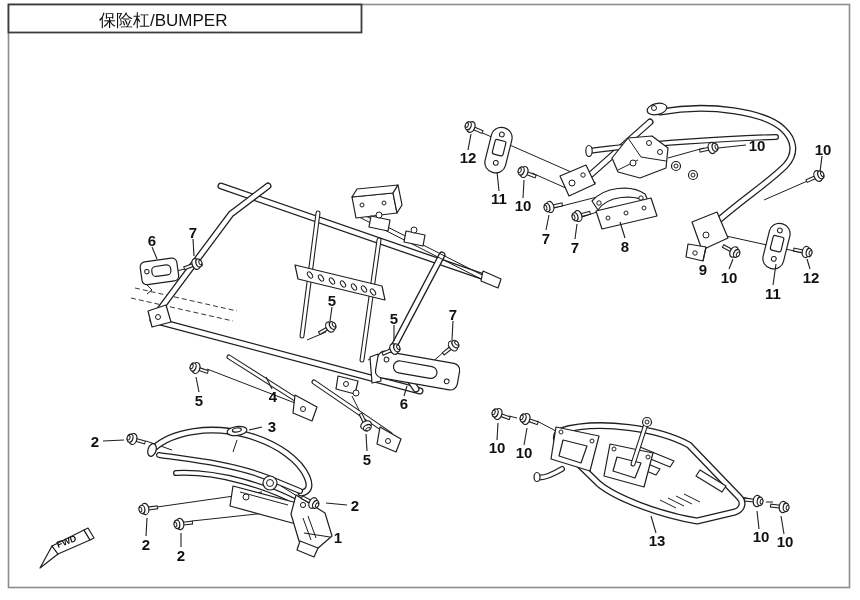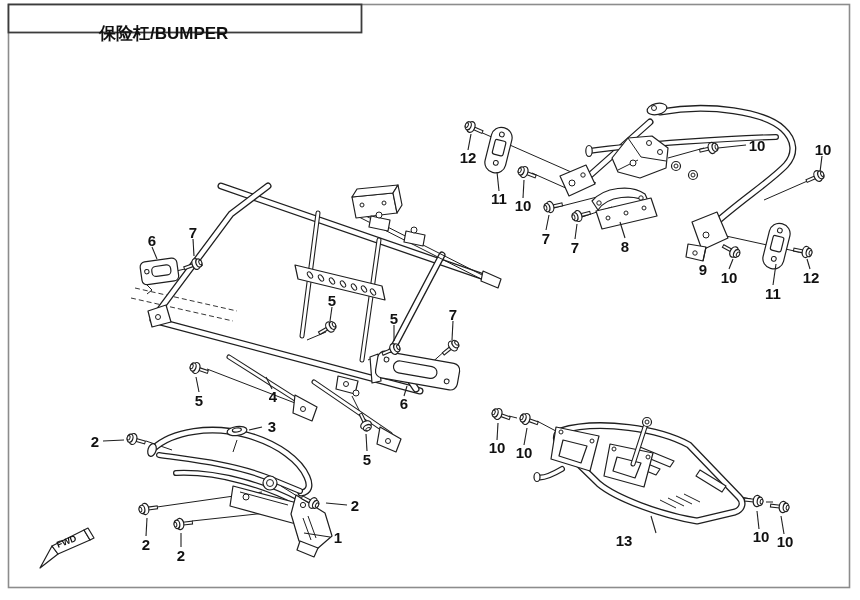--- a/index.html
+++ b/index.html
@@ -1,21 +1,21 @@
 <!DOCTYPE html>
 <html><head>
 <meta charset="utf-8">
 <style>
   html,body{margin:0;padding:0;background:#ffffff;}
   #stage{position:relative;width:860px;height:600px;background:#ffffff;overflow:hidden;
          font-family:"Liberation Sans", sans-serif;}
   #art{position:absolute;left:0;top:0;}
   .callout{position:absolute;transform:translate(-50%,-50%);font-size:15px;font-weight:700;
            color:#111;line-height:1;white-space:nowrap;}
-  #title-text{position:absolute;left:99px;top:22px;font-size:17px;font-weight:700;color:#111;}
+  #title-text{position:absolute;left:99px;top:9px;font-size:17px;font-weight:400;color:#111;}
   
   .tube-o{fill:none;stroke:#1f1f1f;stroke-width:7;stroke-linecap:round;stroke-linejoin:round}
   .tube-i{fill:none;stroke:#ffffff;stroke-width:4.4;stroke-linecap:round;stroke-linejoin:round}
   .tube3-o{fill:none;stroke:#1f1f1f;stroke-width:6;stroke-linecap:round;stroke-linejoin:round}
   .tube3-i{fill:none;stroke:#ffffff;stroke-width:3.6;stroke-linecap:round;stroke-linejoin:round}
   .tube2-o{fill:none;stroke:#1f1f1f;stroke-width:5;stroke-linecap:round;stroke-linejoin:round}
   .tube2-i{fill:none;stroke:#ffffff;stroke-width:2.8;stroke-linecap:round;stroke-linejoin:round}
   .part{fill:#ffffff;stroke:#1f1f1f;stroke-width:1.2;stroke-linejoin:round}
   .hole{fill:#ffffff;stroke:#1f1f1f;stroke-width:1}
   .ln{fill:none;stroke:#1f1f1f;stroke-width:1}
@@ -350,17 +350,17 @@
 <span class="callout" style="left:404px;top:403px">6</span>
 <span class="callout" style="left:367px;top:459px">5</span>
 <span class="callout" style="left:95px;top:441px">2</span>
 <span class="callout" style="left:272px;top:426px">3</span>
 <span class="callout" style="left:355px;top:505px">2</span>
 <span class="callout" style="left:146px;top:544px">2</span>
 <span class="callout" style="left:181px;top:555px">2</span>
 <span class="callout" style="left:338px;top:537px">1</span>
 <span class="callout" style="left:497px;top:447px">10</span>
 <span class="callout" style="left:524px;top:452px">10</span>
-<span class="callout" style="left:624px;top:540px">13</span>
+<span class="callout" style="left:657px;top:540px">13</span>
 <span class="callout" style="left:761px;top:536px">10</span>
 <span class="callout" style="left:785px;top:541px">10</span>
 
 </div>
 
 </body></html>

